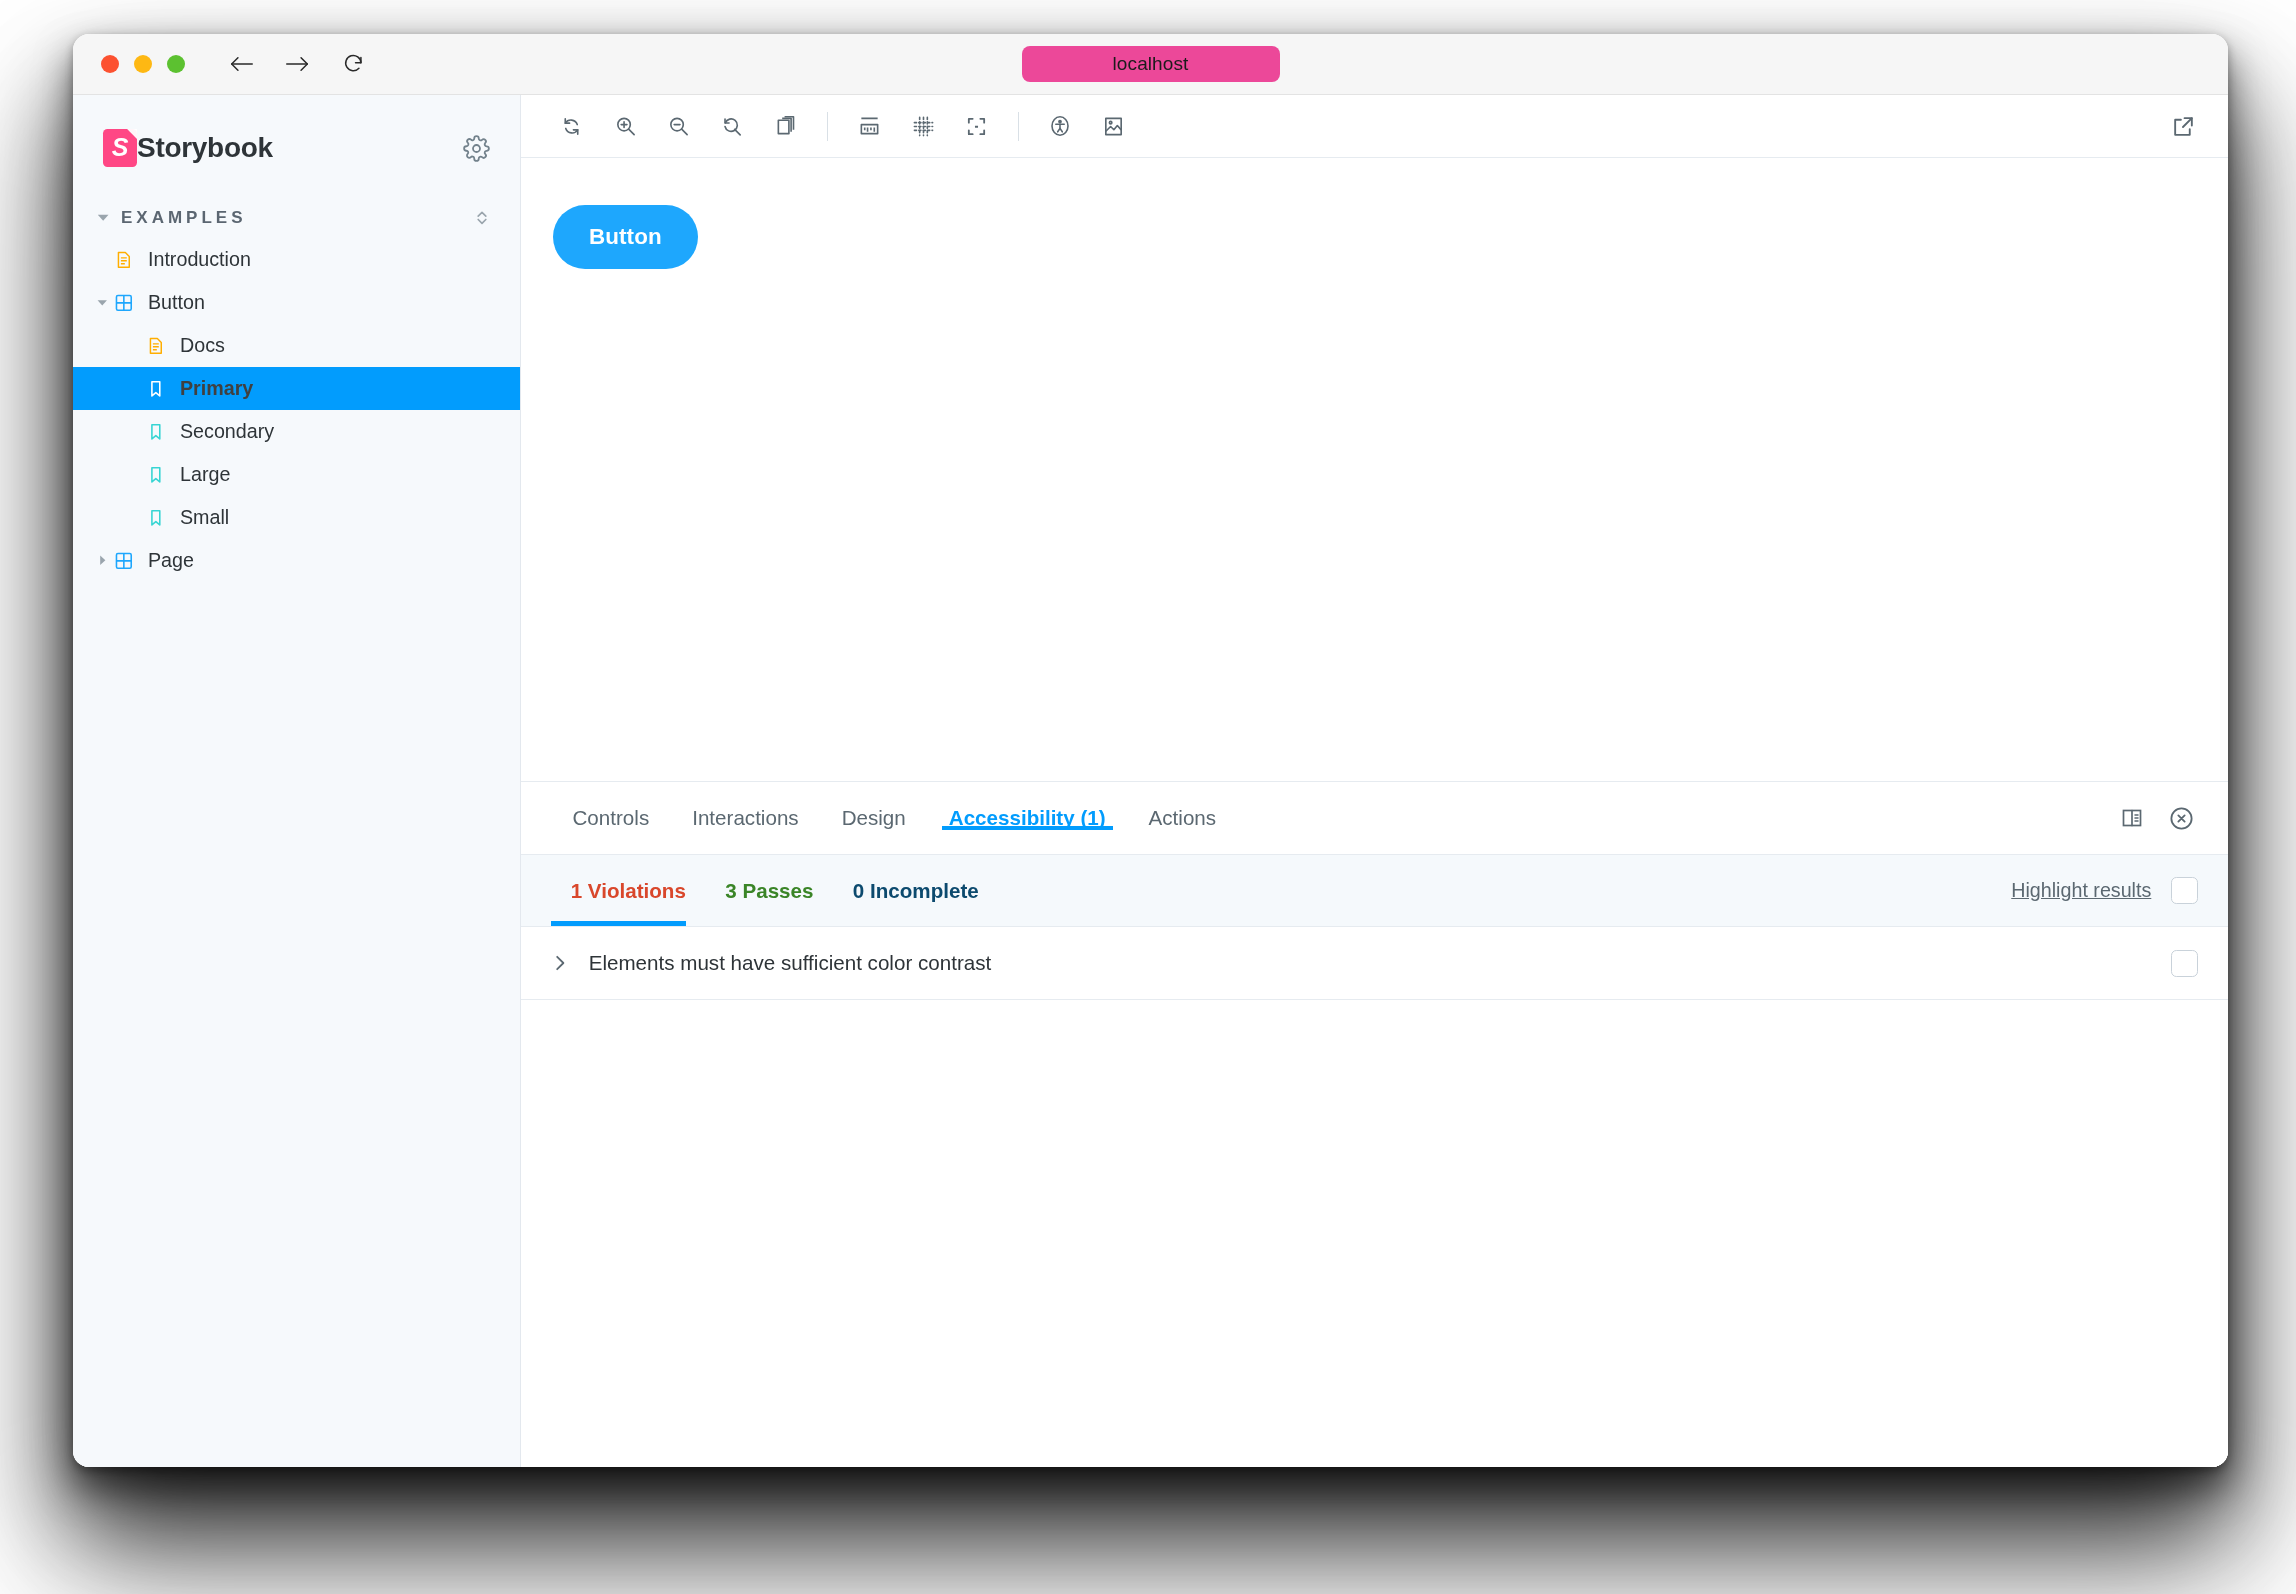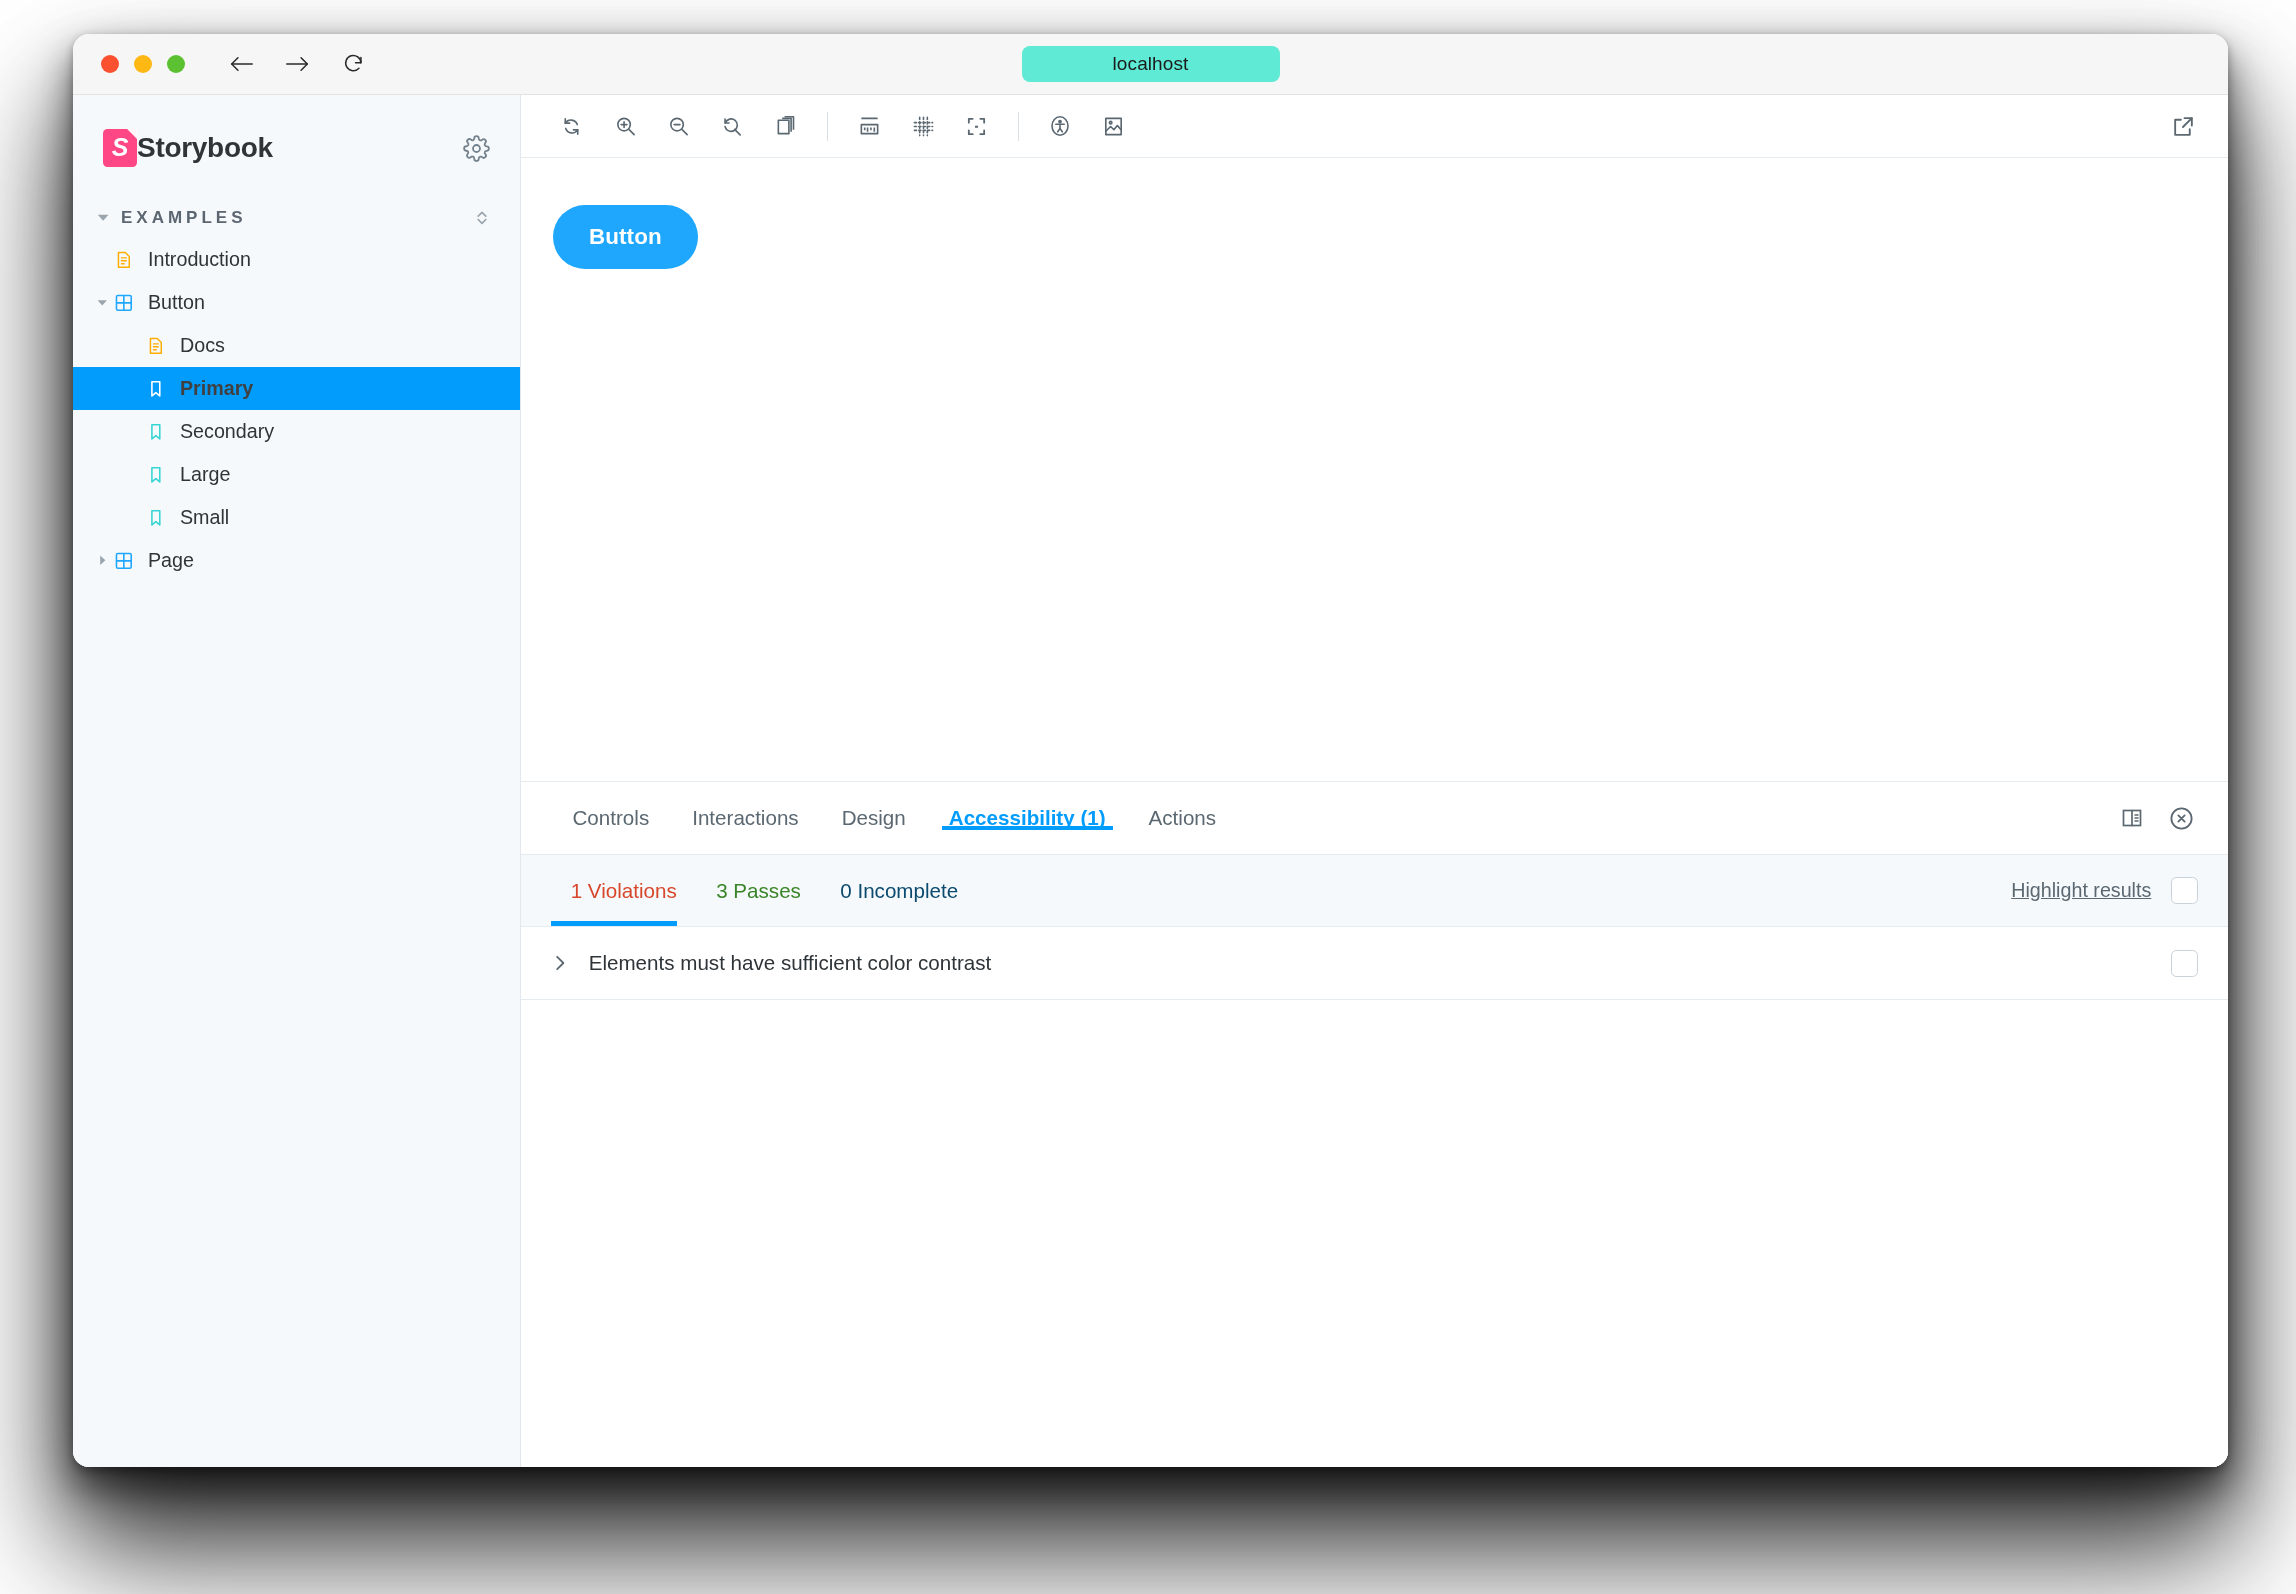--- a/index.html
+++ b/index.html
@@ -60,21 +60,21 @@
   }
   .nav-btn svg { display: block; }
 
   #url-pill {
     position: absolute;
     left: 50%;
     transform: translateX(-50%);
     width: 258px;
     height: 36px;
     border-radius: 8px;
-    background: #5eead4;
+    background: #ec4899;
     display: flex; align-items: center; justify-content: center;
     font-size: 19px;
     color: #1b1b1b;
     letter-spacing: 0.1px;
   }
 
   
   #app {
     display: flex;
     height: calc(100% - 61px);
@@ -311,21 +311,21 @@
     background: #f5f9fc;
     border-bottom: 0.9px solid #e6ebf0;
     display: flex;
     align-items: stretch;
     padding-left: 30px;
   }
   .stab {
     display: flex; align-items: center;
     padding: 0 19.7px;
     font-size: 20.6px;
-    font-weight: normal;
+    font-weight: bold;
     position: relative;
     white-space: nowrap;
   }
   .stab.violations { color: #d9472b; }
   .stab.passes { color: #3a8527; }
   .stab.incomplete { color: #0c4a6e; text-align: center; }
   .stab.active::after {
     content: "";
     position: absolute;
     left: 0; right: 19.7px; bottom: 0;

